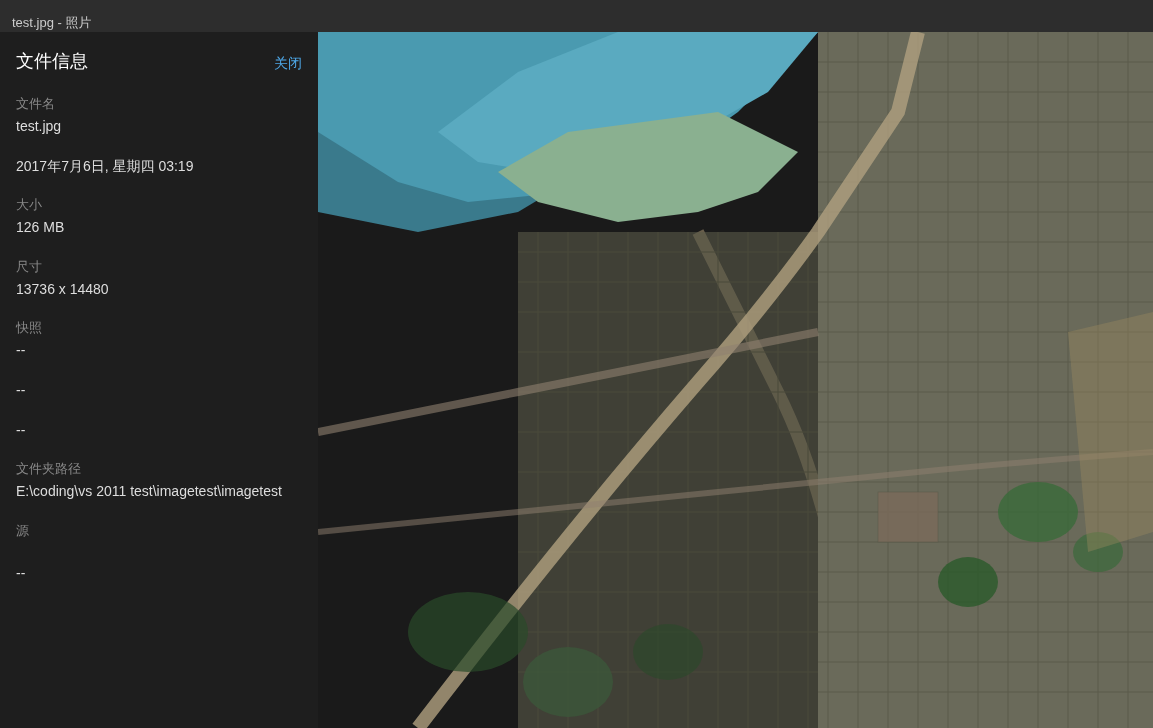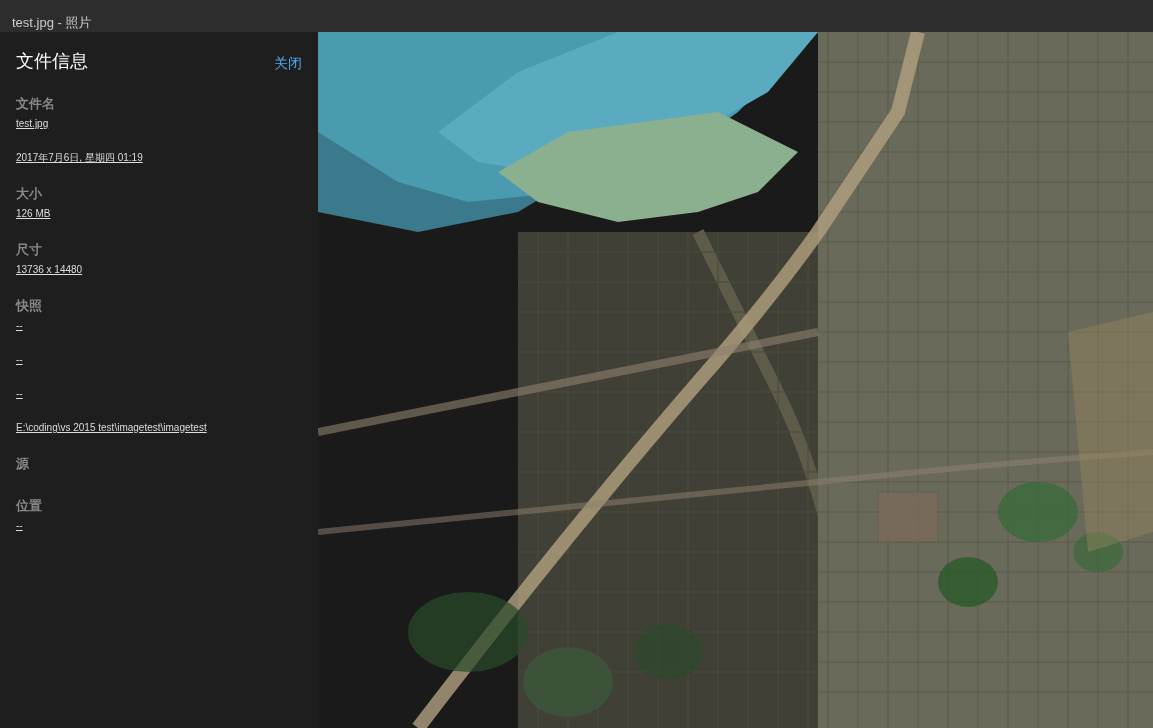--- a/index.html
+++ b/index.html
@@ -68,29 +68,27 @@
     }
 
     .info-group {
       padding: 10px 16px;
     }
 
     .info-label {
       color: #888888;
       font-size: 13px;
       margin-bottom: 4px;
-      font-weight: bold;
     }
 
     .info-value {
       color: #dddddd;
-      font-size: 10px;
+      font-size: 14px;
       line-height: 1.4;
       word-break: break-all;
-      text-decoration: underline;
     }
 
     
     #image-area {
       flex: 1;
       background: #000000;
       position: relative;
       overflow: hidden;
       display: flex;
       align-items: stretch;
@@ -116,48 +114,48 @@
       <span id="sidebar-title">文件信息</span>
       <button id="close-btn">关闭</button>
     </div>
 
     <div id="info-fields">
         <div class="info-group">
           <div class="info-label">文件名</div>
           <div class="info-value">test.jpg</div>
         </div>
         <div class="info-group">
-          <div class="info-value">2017年7月6日, 星期四 01:19</div>
+          <div class="info-value">2017年7月6日, 星期四 03:19</div>
         </div>
         <div class="info-group">
           <div class="info-label">大小</div>
           <div class="info-value">126 MB</div>
         </div>
         <div class="info-group">
           <div class="info-label">尺寸</div>
           <div class="info-value">13736 x 14480</div>
         </div>
         <div class="info-group">
           <div class="info-label">快照</div>
           <div class="info-value">--</div>
         </div>
         <div class="info-group">
           <div class="info-value">--</div>
         </div>
         <div class="info-group">
           <div class="info-value">--</div>
         </div>
         <div class="info-group">
-          <div class="info-value">E:\coding\vs 2015 test\imagetest\imagetest</div>
+          <div class="info-label">文件夹路径</div>
+          <div class="info-value">E:\coding\vs 2011 test\imagetest\imagetest</div>
         </div>
         <div class="info-group">
           <div class="info-label">源</div>
         </div>
         <div class="info-group">
-          <div class="info-label">位置</div>
           <div class="info-value">--</div>
         </div>
       </div>
   </div>
 
   <div id="image-area">
     <svg id="satellite-image" viewBox="0 0 835 696" preserveAspectRatio="xMidYMid slice" xmlns="http://www.w3.org/2000/svg">
 
       <rect width="835" height="696" fill="#1a1a1a"></rect>
 

